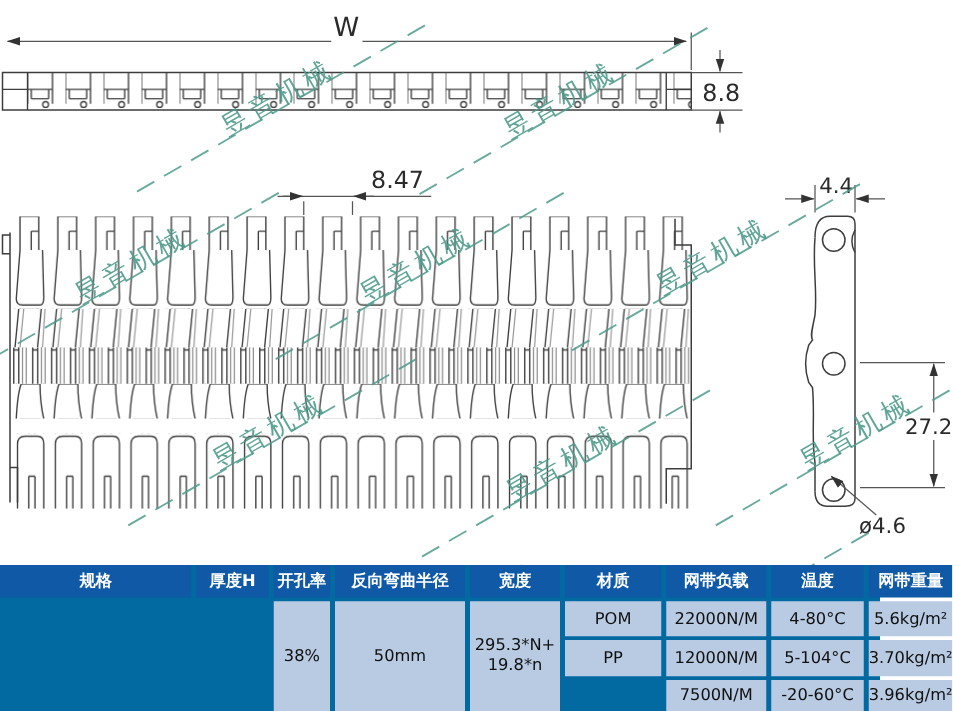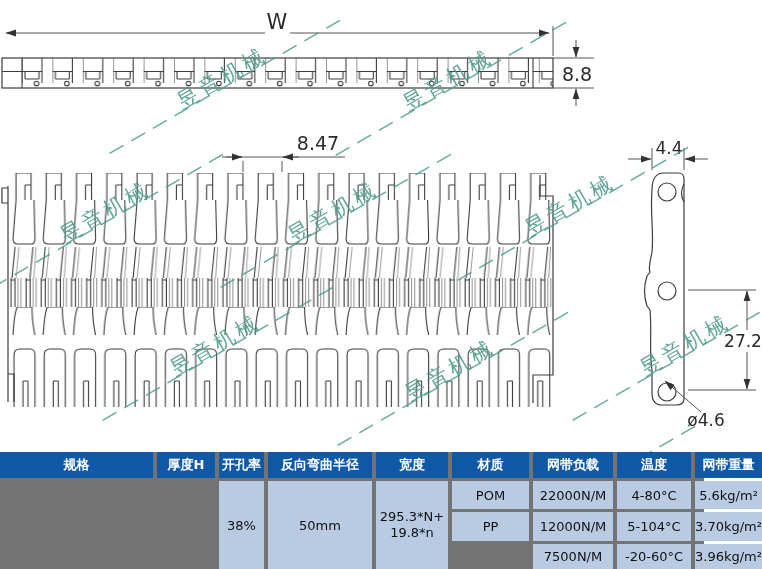--- a/index.html
+++ b/index.html
@@ -7,21 +7,21 @@
     position:relative;width:762px;height:569px;background:#ffffff;
     font-family:"DejaVu Sans", sans-serif;overflow:hidden;
   }
   svg text{font-family:"DejaVu Sans", sans-serif;}
   .dimtext{fill:#2b2b2b;}
   .wmline{stroke:#4e9b8c;stroke-width:1.5;stroke-dasharray:16 9;fill:none;opacity:.85;}
   .wmtext{fill:#4e9b8c;font-size:21px;letter-spacing:4px;opacity:.9;}
   
   .spec-table{
     position:absolute;left:0;top:452px;width:704px;height:117px;
-    display:grid;background:#737373;
+    display:grid;background:#0369a1;
     grid-template-columns:153px 58px 45px 104px 72px 77px 80px 74px 67px;
     grid-template-rows:26px 28px 29px 25px;
     column-gap:4px;row-gap:3px;
   }
   .cell{display:flex;align-items:center;justify-content:center;text-align:center;}
   .th{background:#0f59a7;color:#ffffff;font-size:13px;font-weight:bold;grid-row:1;}
   .td{background:#b9cbe3;color:#101010;font-size:13px;}
   .span3{grid-row:2 / span 3;}
   .r1{grid-row:2}.r2{grid-row:3}.r3{grid-row:4}
   .c1{grid-column:1}.c2{grid-column:2}.c3{grid-column:3}.c4{grid-column:4}.c5{grid-column:5}

